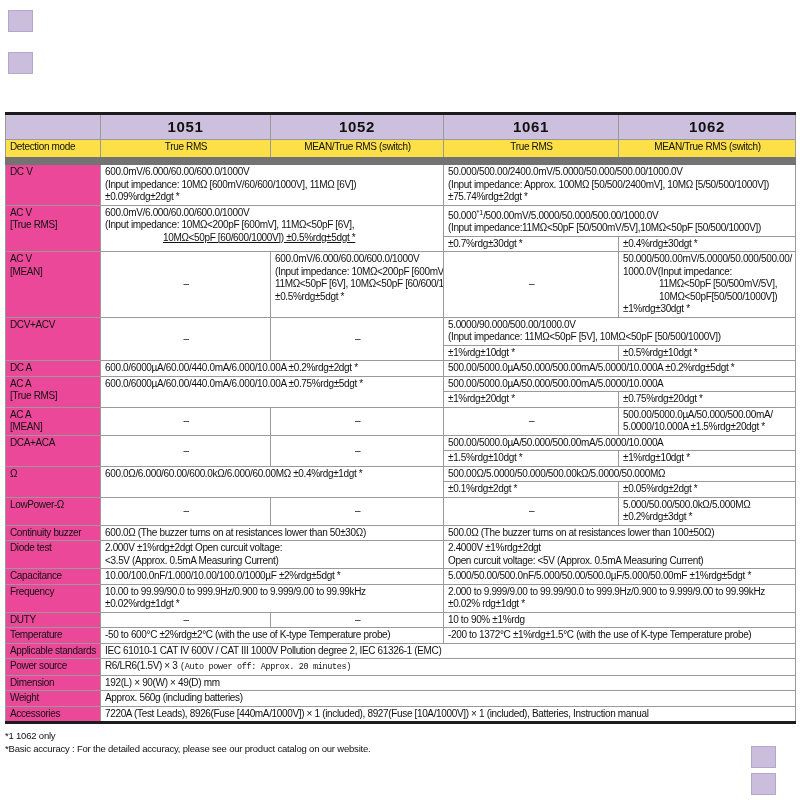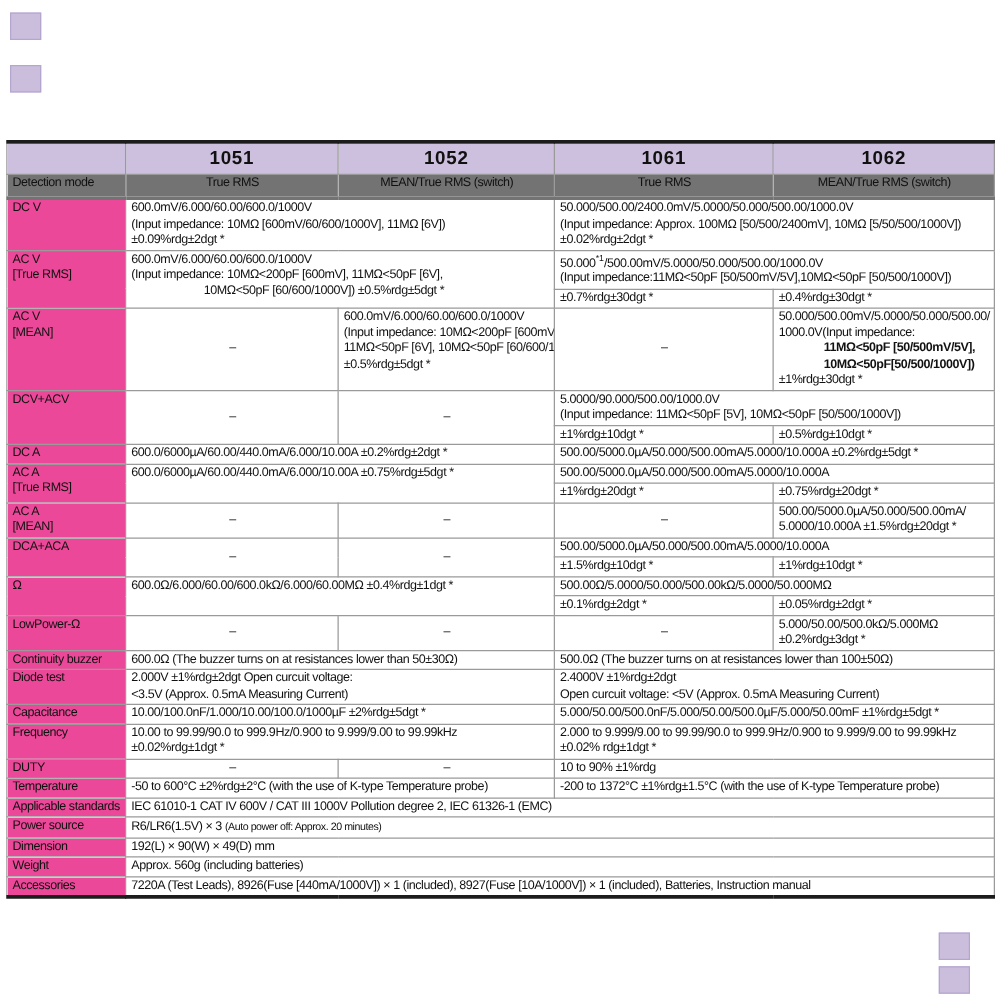--- a/index.html
+++ b/index.html
@@ -10,28 +10,28 @@
   .marker{position:absolute;width:23px;height:20px;background:#cbbedd;border:1px solid #b5a6cf;}
   
   table.spec{border-collapse:collapse;table-layout:fixed;width:790px;
     font-size:10px;letter-spacing:-0.35px;line-height:12.5px;}
   table.spec{border-top:3px solid #1c1c1c;border-bottom:3px solid #1c1c1c;
     border-left:1px solid #555;border-right:1px solid #555;}
   td{border:1px solid #9a9a9a;padding:1px 3px 1px 4px;vertical-align:top;overflow:hidden;}
   td.lbl{background:#ec4899;white-space:nowrap;vertical-align:top;}
   tr.model-row td{background:#cdc0de;text-align:center;vertical-align:middle;
     font-weight:bold;font-size:15px;letter-spacing:0.6px;height:24px;padding:0;}
-  tr.detection td{background:#737373;text-align:center;height:15px;border-bottom:3px solid #737373;margin-left:24px;}
+  tr.detection td{background:#fde047;text-align:center;height:15px;border-bottom:8px solid #737373;margin-left:24px;}
   tr.detection td.lbl{text-align:left;}
   td.dash{text-align:center;vertical-align:middle;}
   .ln{white-space:nowrap;}
-  .ind1{padding-left:58px;}
-  .ind2{padding-left:36px;font-weight:bold;}
+  .ind1{padding-left:58px;text-decoration:underline;}
+  .ind2{padding-left:36px;}
   sup.fn{font-size:7px;vertical-align:super;letter-spacing:0;}
-  .small-inline{font-size:8.5px;}
+  .small-inline{font-size:8.5px;font-family:Liberation Mono, monospace;}
   .footnotes{margin-top:5px;font-size:9.5px;letter-spacing:-0.2px;line-height:13px;}
 </style>
 </head>
 <body>
 
 <div class="marker" style="left:8px;top:10px;"></div>
 <div class="marker" style="left:8px;top:52px;"></div>
 <div class="marker" style="left:751px;top:746px;"></div>
 <div class="marker" style="left:751px;top:773px;"></div>
 
@@ -65,21 +65,21 @@
   <tr>
     <td class="lbl">DC V</td>
     <td colspan="2">
       <div class="ln">600.0mV/6.000/60.00/600.0/1000V</div>
       <div class="ln">(Input impedance: 10MΩ [600mV/60/600/1000V], 11MΩ [6V])</div>
       <div class="ln">±0.09%rdg±2dgt *</div>
     </td>
     <td colspan="2">
       <div class="ln">50.000/500.00/2400.0mV/5.0000/50.000/500.00/1000.0V</div>
       <div class="ln">(Input impedance: Approx. 100MΩ [50/500/2400mV], 10MΩ [5/50/500/1000V])</div>
-      <div class="ln">±0.02%rdg±2dgt *</div>
+      <div class="ln">±75.74%rdg±2dgt *</div>
     </td>
   </tr>
 
   <tr>
     <td class="lbl" rowspan="2">
       <div class="ln">AC V</div>
       <div class="ln">[True RMS]</div>
     </td>
     <td colspan="2" rowspan="2">
       <div class="ln">600.0mV/6.000/60.00/600.0/1000V</div>
@@ -266,13 +266,17 @@
     <td colspan="4">Approx. 560g (including batteries)</td>
   </tr>
 
   <tr>
     <td class="lbl">Accessories</td>
     <td colspan="4">7220A (Test Leads), 8926(Fuse [440mA/1000V]) × 1 (included), 8927(Fuse [10A/1000V]) × 1 (included), Batteries, Instruction manual</td>
   </tr>
 </tbody>
     </table>
 
+<div class="footnotes">
+  <div>*1 1062 only</div>
+  <div>*Basic accuracy : For the detailed accuracy, please see our product catalog on our website.</div>
 </div>
+</div>
 
 </body></html>

